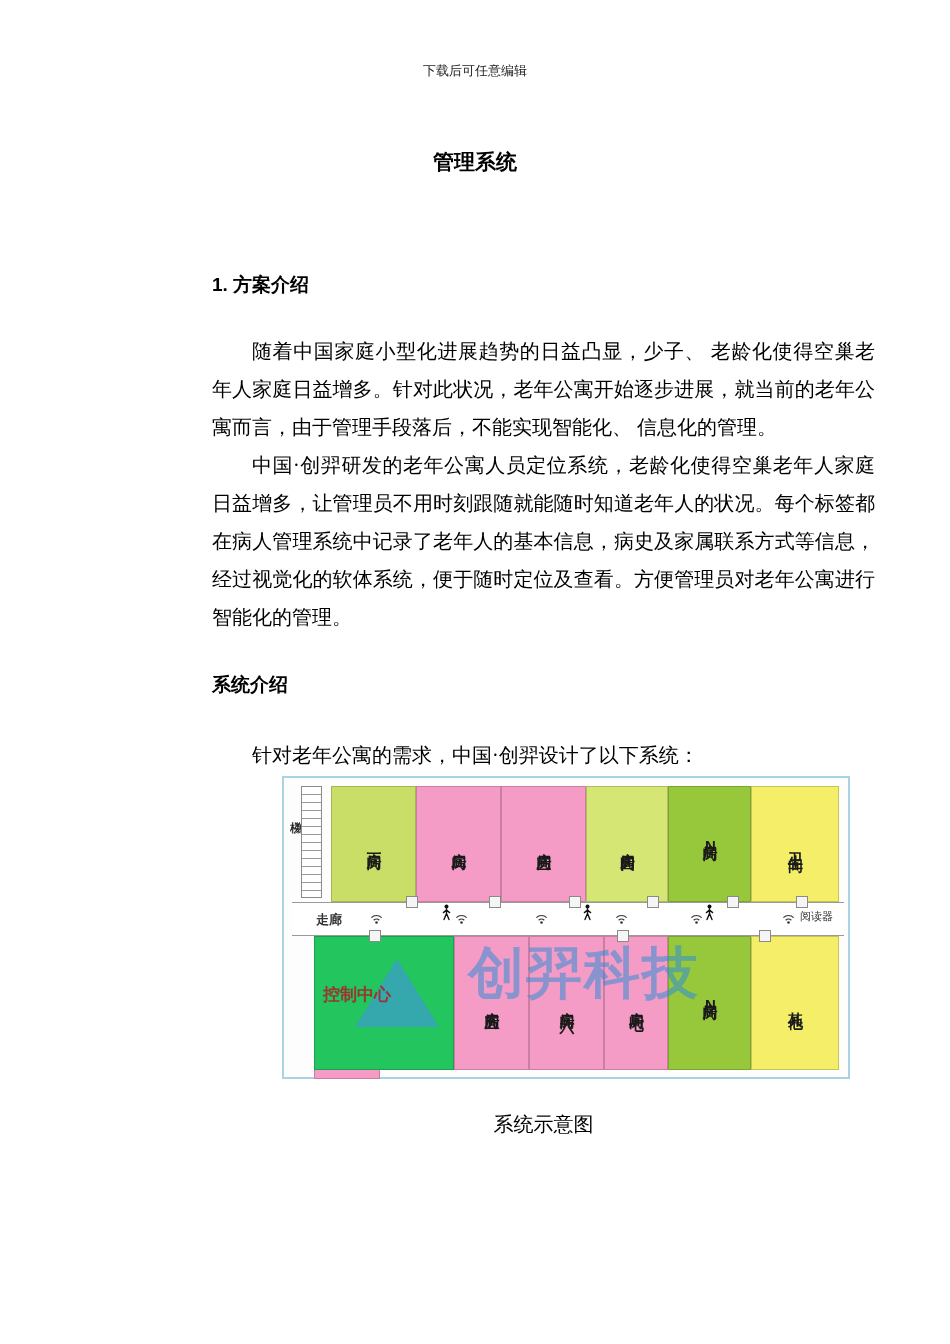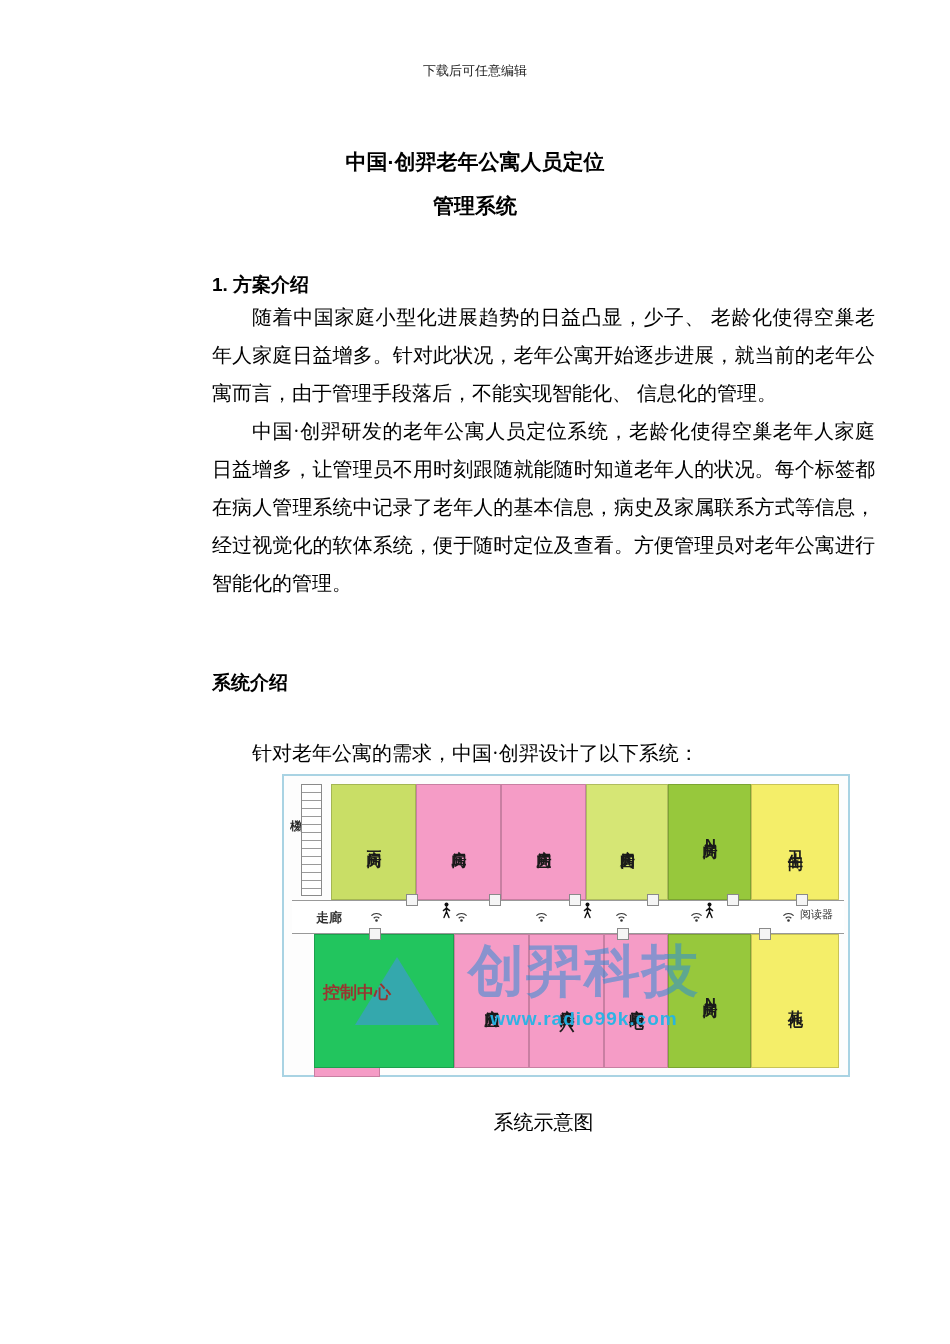--- a/index.html
+++ b/index.html
@@ -20,22 +20,22 @@
     font-family:"Liberation Sans","DejaVu Sans",sans-serif;
   }
   .content { position:absolute; top:272px; left:145px; width:663px; }
   .sec-heading {
     font-family:"Liberation Sans","DejaVu Sans",sans-serif;
     font-weight:bold; font-size:19px; color:#000;
   }
   p.body-para {
     font-size:20px; line-height:38px; text-align:justify; text-indent:2em;
   }
-  .mt1 { }
-  .mt2 { margin-top:68px; }
+  .mt1 { margin-top:34px; }
+  .mt2 { margin-top:36px; }
   .mt3 { margin-top:38px; }
 
   
   .diagram {
     position:relative; margin-top:2px; margin-left:70px;
     width:568px; height:303px; border:2px solid #a9d3e3; background:#fdfdfd;
     font-family:"Liberation Sans","DejaVu Sans",sans-serif;
   }
   .room {
     position:absolute; border:1px solid rgba(0,0,0,0.18);
@@ -101,21 +101,20 @@
   .caption { margin-top:32px; text-align:center; font-size:20px; }
 </style>
 </head>
 <body>
 
 <div class="page">
 
   <div class="header-note">下载后可任意编辑</div>
 
   <div class="title-block">
-    <div>中国·创羿老年公寓人员定位</div>
     <div>管理系统</div>
   </div>
 
   <div class="content">
 
     <div class="sec-heading">1. 方案介绍</div>
 
     <p class="body-para mt1">随着中国家庭小型化进展趋势的日益凸显，少子、 老龄化使得空巢老年人家庭日益增多。针对此状况，老年公寓开始逐步进展，就当前的老年公寓而言，由于管理手段落后，不能实现智能化、 信息化的管理。</p>
     <p class="body-para">中国·创羿研发的老年公寓人员定位系统，老龄化使得空巢老年人家庭日益增多，让管理员不用时刻跟随就能随时知道老年人的状况。每个标签都在病人管理系统中记录了老年人的基本信息，病史及家属联系方式等信息，经过视觉化的软体系统，便于随时定位及查看。方便管理员对老年公寓进行智能化的管理。</p>
 
@@ -223,21 +222,20 @@
         </div>
       <div class="room bottom" style="left: 384px; width: 83px; background-color: rgb(151, 200, 60);">
         <span class="vlabel">房间N</span>
         </div>
       <div class="room bottom" style="left: 467px; width: 88px; background-color: rgb(244, 238, 105);">
         <span class="vlabel">其他</span>
         </div>
 
       <div class="watermark">
         <div class="wm-title">创羿科技</div>
-        <div class="wm-url">www.radio99k.com</div>
       </div>
 
     </div>
 
     <div class="caption">系统示意图</div>
 
   </div>
 </div>
 
 </body></html>

